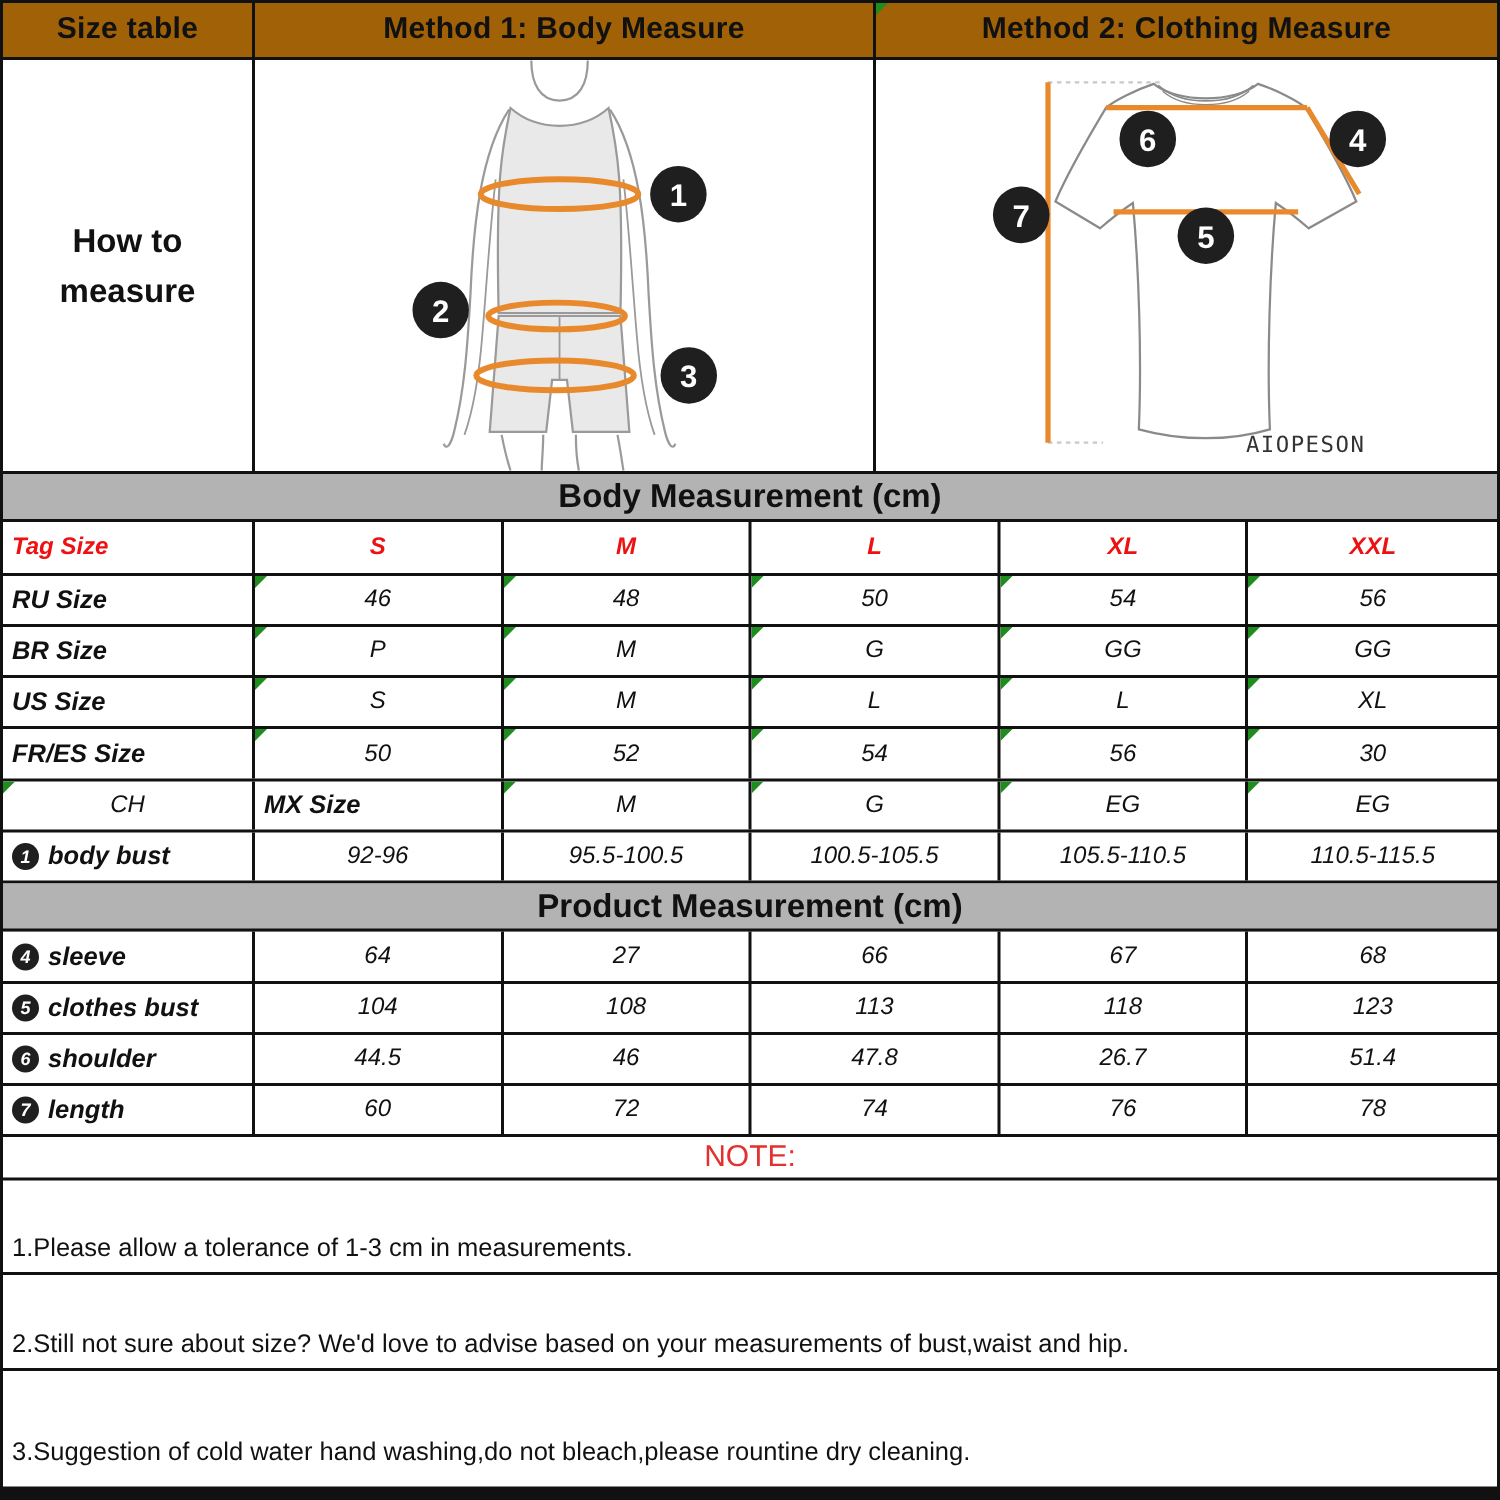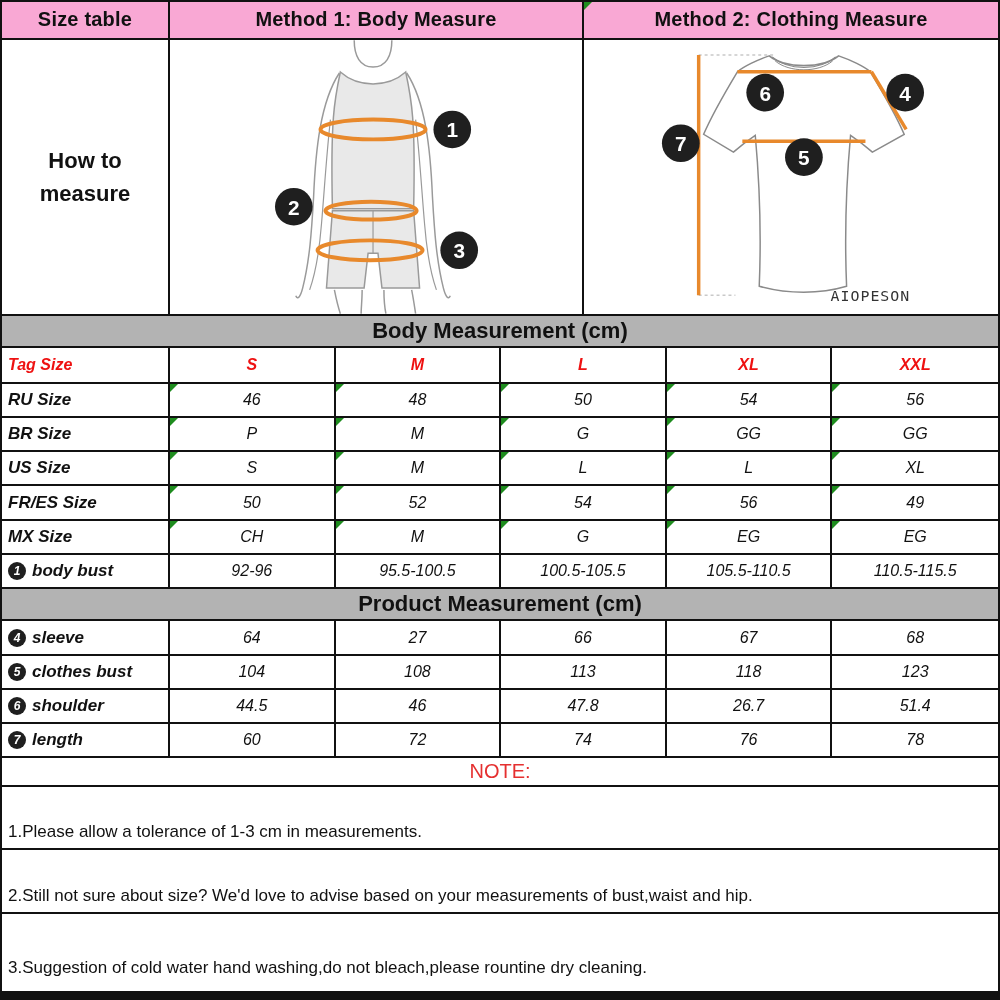--- a/index.html
+++ b/index.html
@@ -9,21 +9,21 @@
     width:1000px; height:1000px; border:2px solid #111;
     display:flex; flex-direction:column; background:#fff;
   }
   
   .grid3 { display:grid; grid-template-columns:168px 414px 414px; }
   .trow  { display:grid; grid-template-columns:168px repeat(5,1fr);font-style:italic; }
   .row   { border-bottom:2px solid #111; }
   .cell  { border-right:2px solid #111; display:flex; align-items:center; justify-content:center; overflow:hidden; position:relative; }
   .cell:last-child { border-right:none; }
 
-  .header-row { height:44px; background:#f9a8d4; }
+  .header-row { height:44px; background:#a16207; }
   .header-row .cell { font-weight:bold; font-size:20px; letter-spacing:.2px; }
 
   .figures-row { height:278px; background:#fff; }
   .howto { font-weight:bold; font-size:22px; text-align:center; line-height:1.5; }
 
   .band { height:38px; background:#b3b3b3; display:flex; align-items:center; justify-content:center;
           font-weight:bold; font-size:22px; }
 
   .tag-row { height:42px; }
   .tag-row .cell { color:#ee1111; font-weight:bold; font-size:16px; }
@@ -192,26 +192,26 @@
     <div class="cell val flag">L</div>
     <div class="cell val flag">XL</div>
   </div>
 
   <div class="row trow data-row">
     <div class="cell lab">FR/ES Size</div>
     <div class="cell val flag">50</div>
     <div class="cell val flag">52</div>
     <div class="cell val flag">54</div>
     <div class="cell val flag">56</div>
-    <div class="cell val flag">49</div>
-  </div>
-
-  <div class="row trow data-row">
+    <div class="cell val flag">30</div>
+  </div>
+
+  <div class="row trow data-row">
+    <div class="cell val flag">CH</div>
     <div class="cell lab">MX Size</div>
-    <div class="cell val flag">CH</div>
     <div class="cell val flag">M</div>
     <div class="cell val flag">G</div>
     <div class="cell val flag">EG</div>
     <div class="cell val flag">EG</div>
   </div>
 
   <div class="row trow data-row">
     <div class="cell lab">
       <span class="mk">1</span>
       <span>body bust</span>

